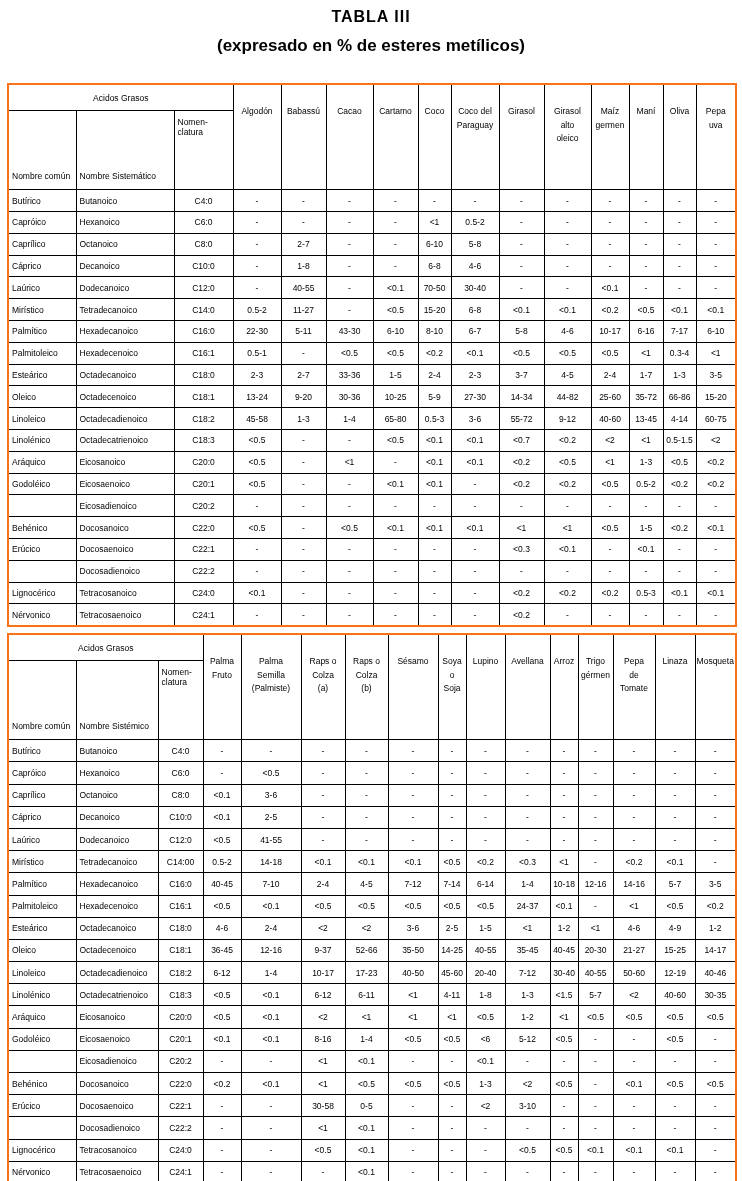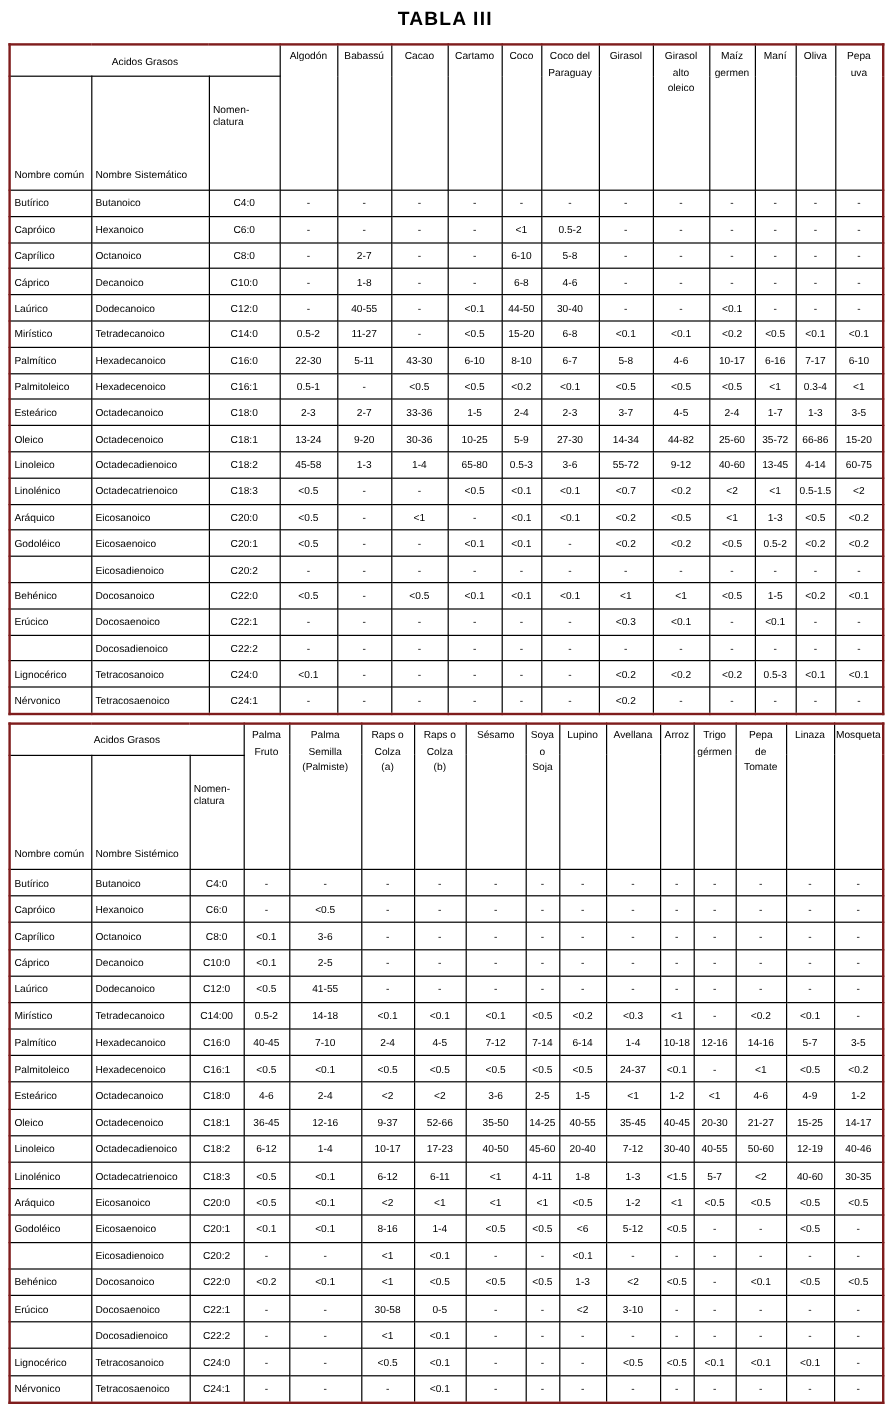--- a/index.html
+++ b/index.html
@@ -1,34 +1,35 @@
 <!DOCTYPE html>
 <html><head>
 <meta charset="utf-8">
 <style>
   html,body{margin:0;padding:0;background:#fff;}
   body{width:742px;height:1181px;font-family:"Liberation Sans",sans-serif;color:#000;position:relative;}
   .title{ text-align:center; font-size:16px; margin:8px 0 0 0; font-weight:bold; letter-spacing:1px;}
   .subtitle{ text-align:center; font-size:17px; font-weight:bold; line-height:1.25; margin:9px 14px 0 14px;}
-  table{ border-collapse:collapse; table-layout:fixed; width:728px; margin:10px 0 0 7px; border:2px solid #7f1d1d;}
+  table{ border-collapse:collapse; table-layout:fixed; width:728px; margin:27px 0 0 7px; border:2px solid #f97316;}
   #t2{ margin-top:6px;}
   th,td{ border:1px solid #000; font-size:8.5px; font-weight:normal; padding:0 1px; overflow:hidden; white-space:nowrap;}
   td{ text-align:center; height:20.8px;}
   #t2 td{ height:21.2px;}
   td.lft{ text-align:left; padding-left:3px;}
   th.group{ height:25px; text-align:center; vertical-align:middle; font-size:8.5px;}
   th.hname{ height:64px; text-align:left; vertical-align:bottom; padding:0 0 8px 3px;}
-  th.nomen-h{ vertical-align:top; padding-top:22px;}
-  th.oil{ text-align:center; vertical-align:top; padding-top:2px; line-height:1.6; font-size:8.5px;}
+  th.nomen-h{ vertical-align:top; padding-top:6px;}
+  th.oil{ text-align:center; vertical-align:top; padding-top:20px; line-height:1.6; font-size:8.5px;}
 </style>
 </head>
 <body>
 
 <div class="title">TABLA III</div>
 <div class="subtitle">
+  <div>(expresado en % de esteres metílicos)</div>
 </div>
 
 <table id="t1">
   <colgroup>
     <col style="width:68px">
       <col style="width:98px">
       <col style="width:59px">
     <col style="width:48px">
       <col style="width:45px">
       <col style="width:47px">
@@ -134,21 +135,21 @@
         <td>-</td>
       </tr>
       <tr>
         <td class="lft">Laúrico</td>
         <td class="lft">Dodecanoico</td>
         <td>C12:0</td>
         <td>-</td>
         <td>40-55</td>
         <td>-</td>
         <td>&lt;0.1</td>
-        <td>44-50</td>
+        <td>70-50</td>
         <td>30-40</td>
         <td>-</td>
         <td>-</td>
         <td>&lt;0.1</td>
         <td>-</td>
         <td>-</td>
         <td>-</td>
       </tr>
       <tr>
         <td class="lft">Mirístico</td>

